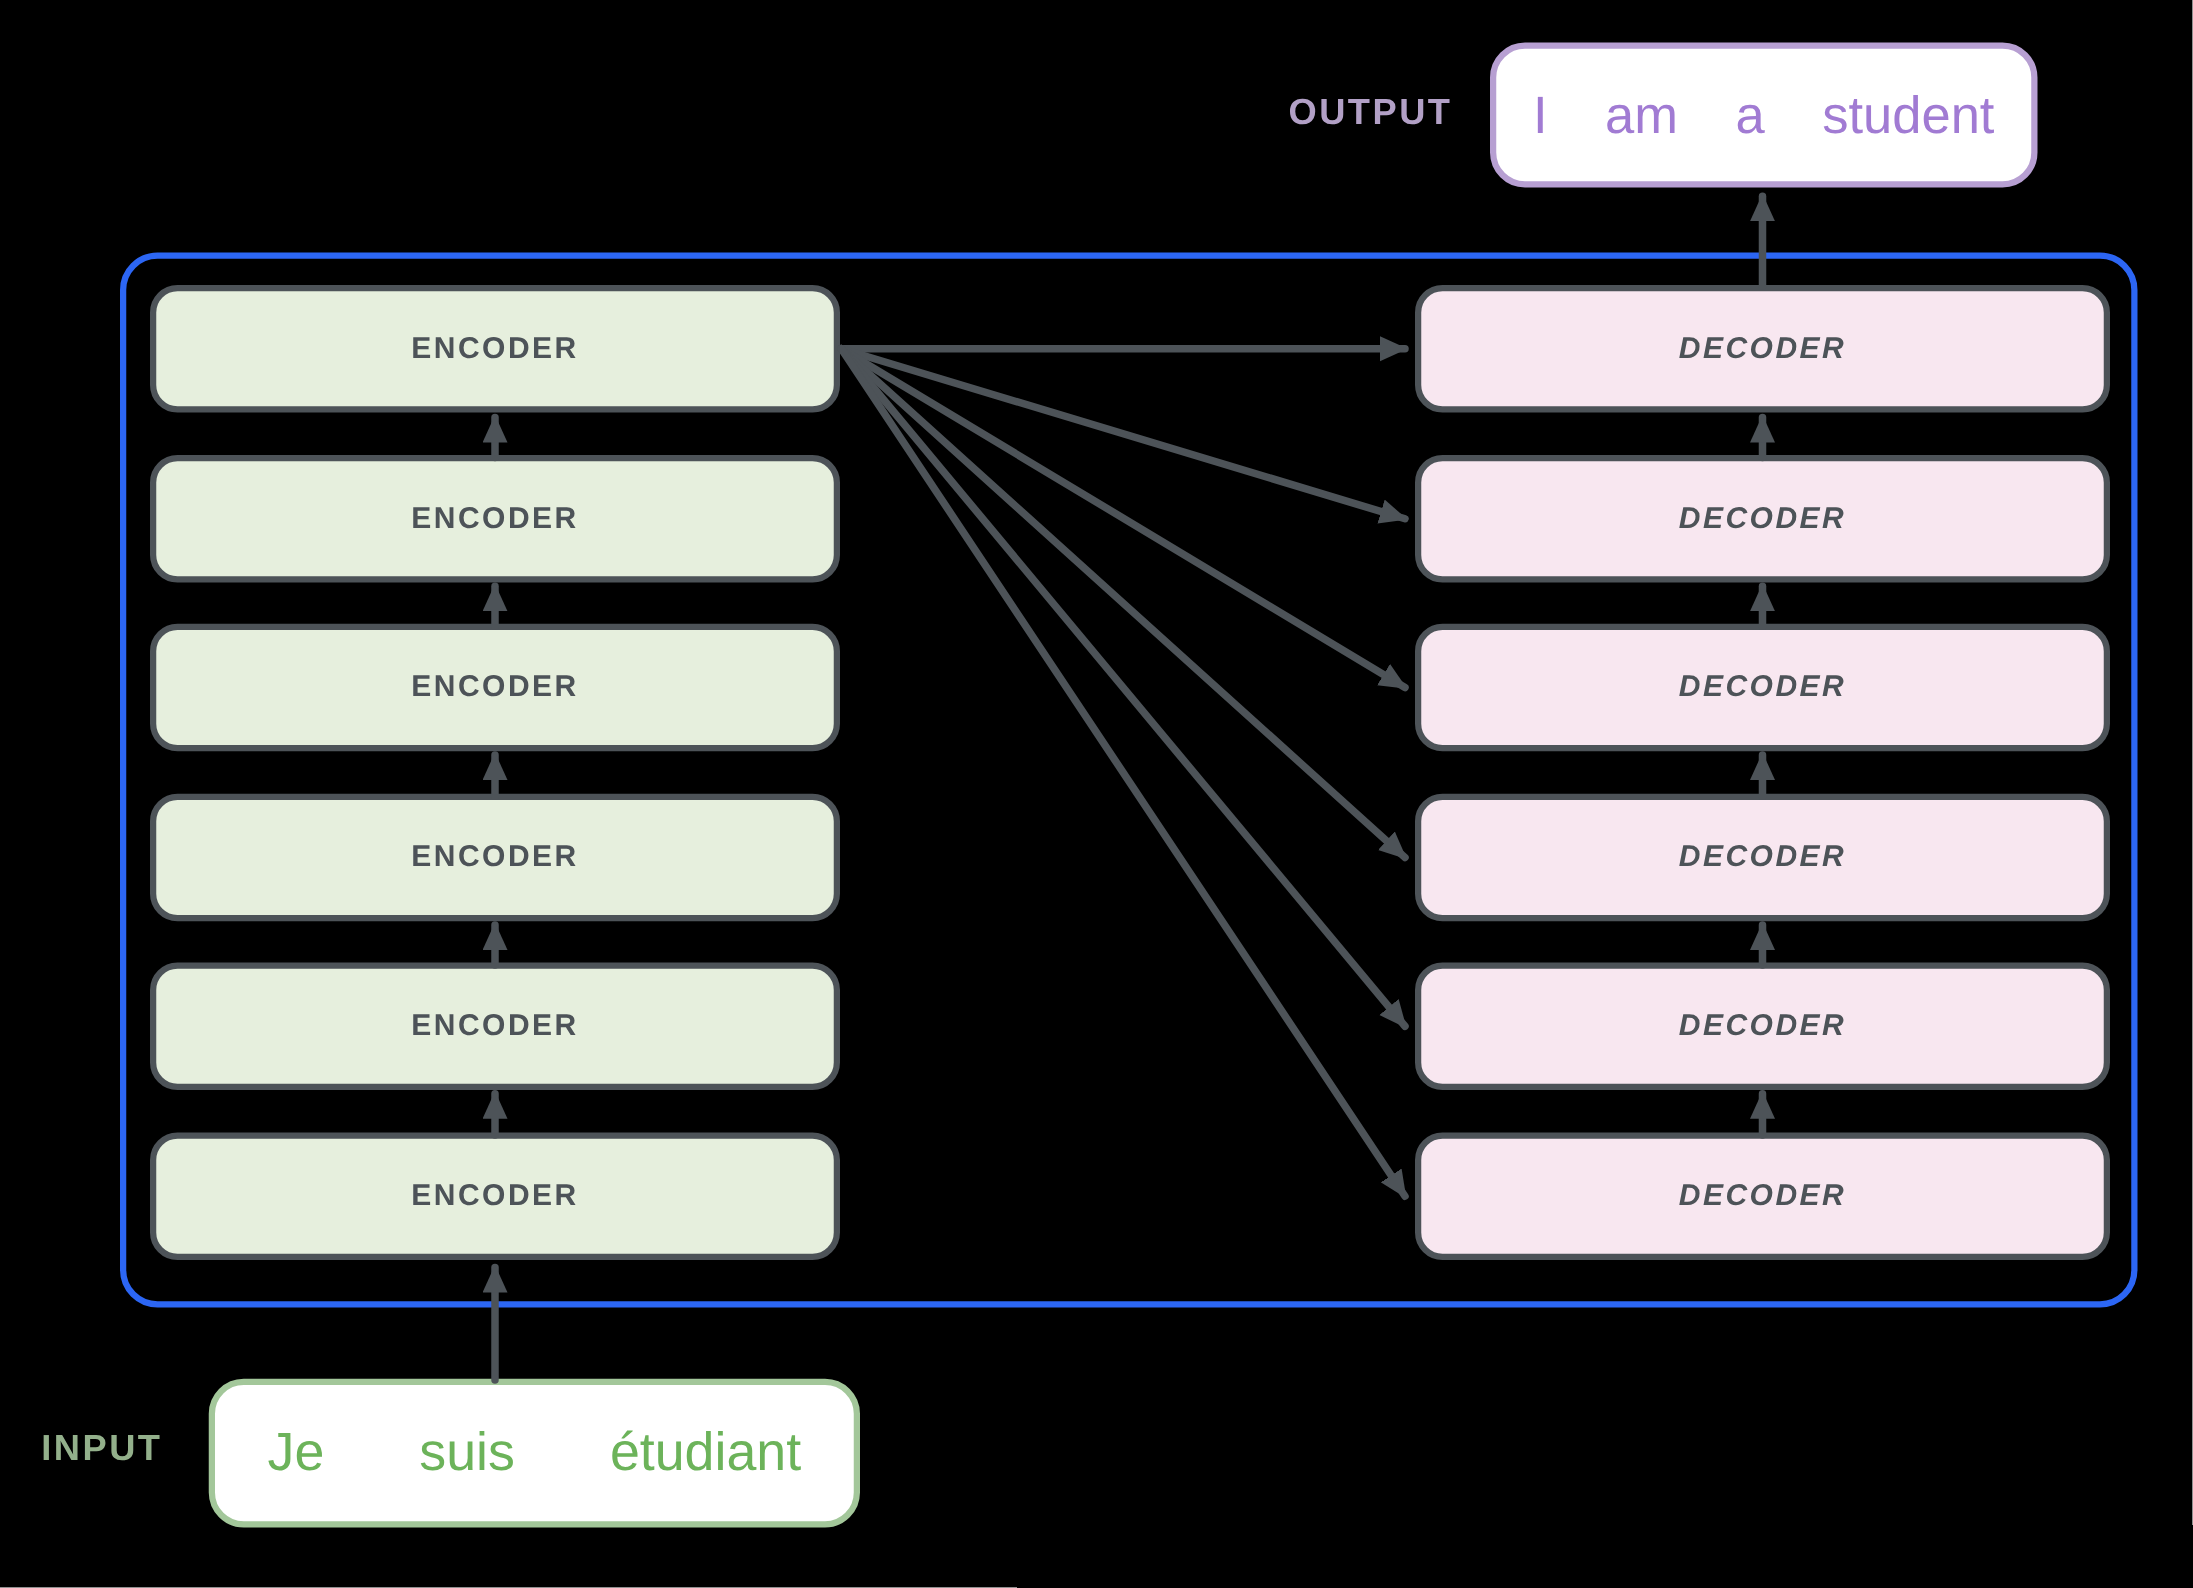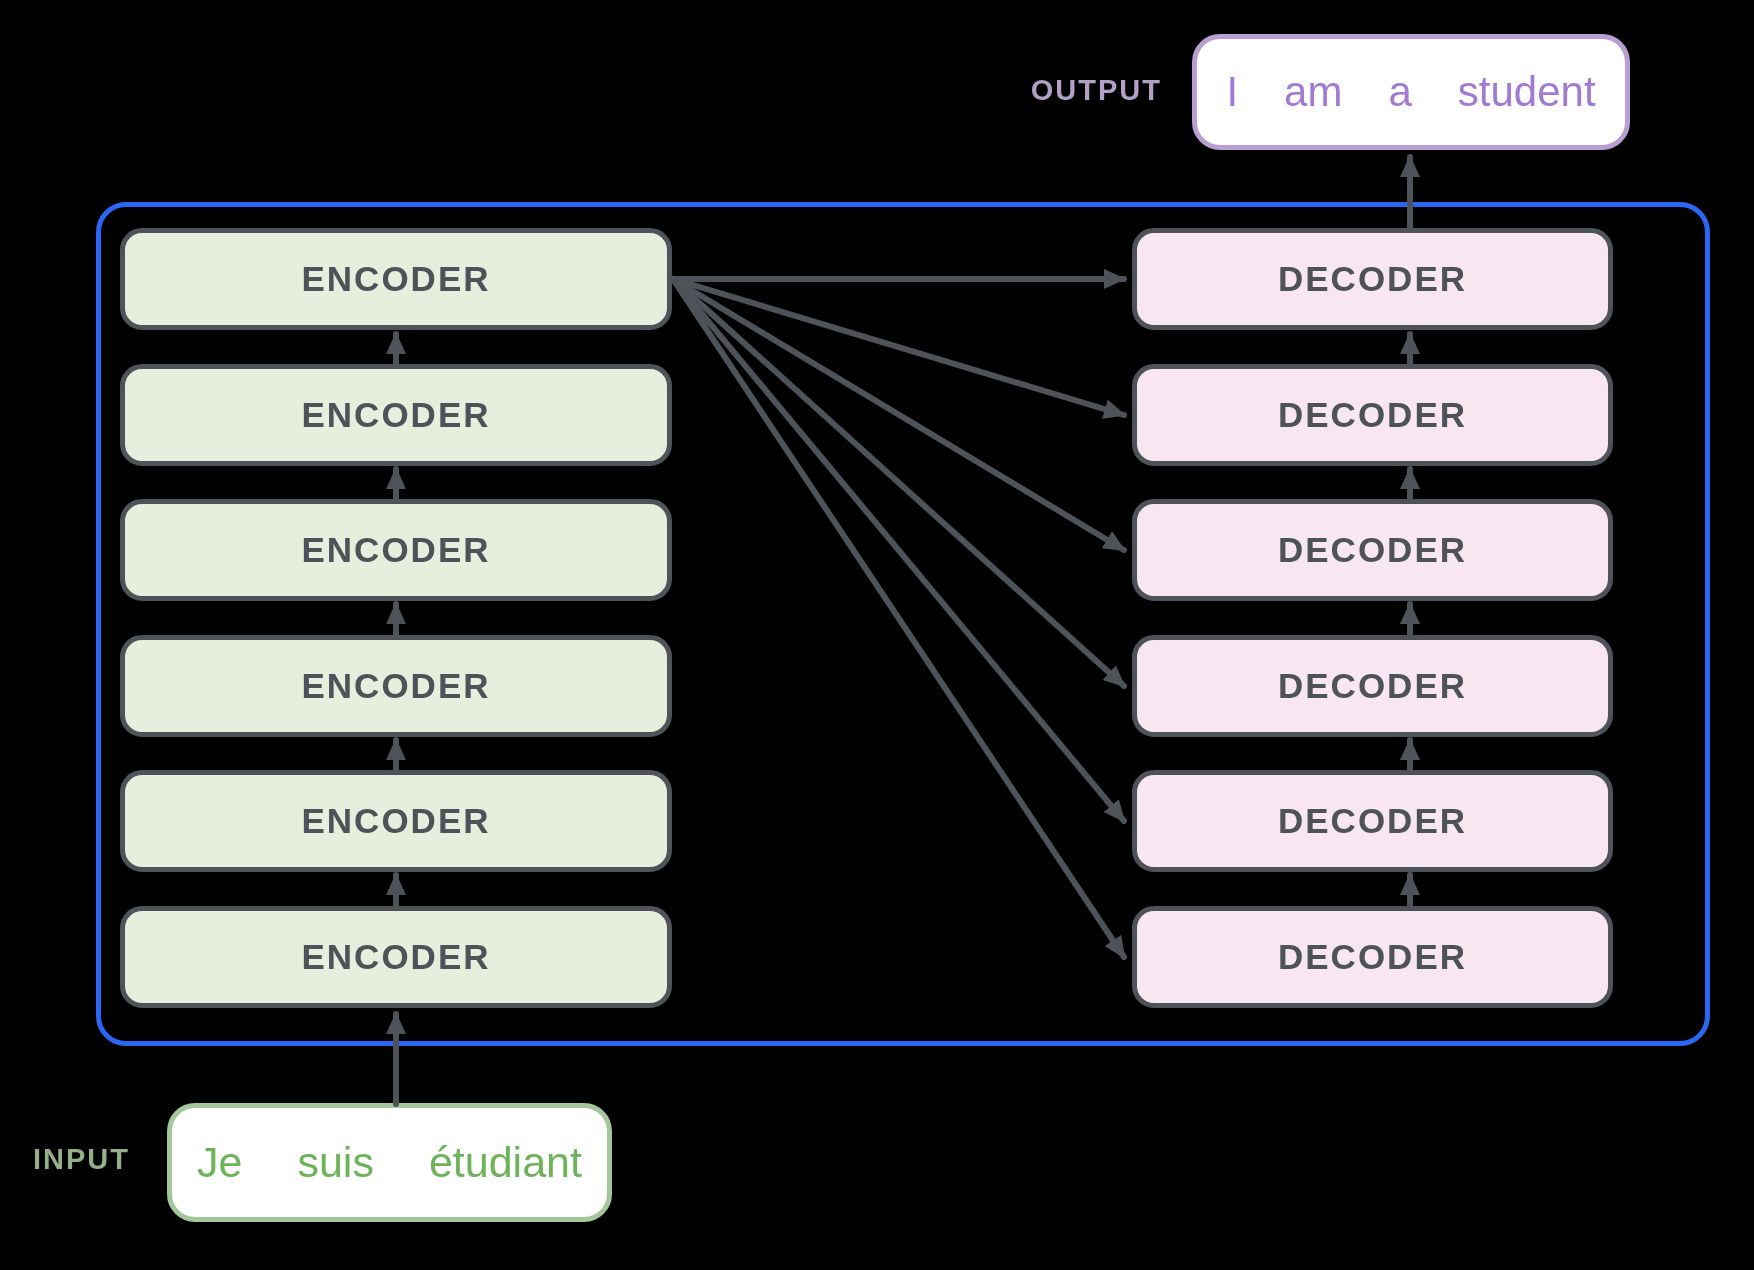--- a/index.html
+++ b/index.html
@@ -25,27 +25,27 @@
   
   .block {
     position: absolute;
     height: 102px;
     border: 5px solid var(--box-border, #4d5358);
     border-radius: 22px;
     box-sizing: border-box;
     display: flex;
     align-items: center;
     justify-content: center;
-    font-size: 35px;
+    font-size: 24px;
     font-weight: bold;
     letter-spacing: 2px;
     color: var(--box-border, #4d5358);
   }
   .encoder { left: 120px; width: 552px; background: var(--encoder-fill, #e6efdd); }
-  .decoder { left: 1132px; width: 481px; background: var(--decoder-fill, #f8e7f0); }
+  .decoder { left: 1132px; width: 556px; background: var(--decoder-fill, #f8e7f0); font-style: italic; }
   .row-0 { top: 228px; }
   .row-1 { top: 364px; }
   .row-2 { top: 499px; }
   .row-3 { top: 635px; }
   .row-4 { top: 770px; }
   .row-5 { top: 906px; }
 
   
   .output-box {
     position: absolute;
@@ -59,29 +59,29 @@
     align-items: center;
     justify-content: center;
     gap: 46px;
     font-size: 42px;
     color: var(--output-text, #a17bd3);
   }
   
   .input-box {
     position: absolute;
     left: 167px; top: 1103px;
-    width: 445px; height: 119px;
+    width: 521px; height: 119px;
     border: 5px solid var(--input-border, #a3c79a);
     border-radius: 28px;
     box-sizing: border-box;
     background: #ffffff;
     display: flex;
     align-items: center;
     justify-content: center;
-    gap: 55px;
+    gap: 76px;
     font-size: 43px;
     color: var(--input-text, #6cb35a);
     text-align: right;
   }
 
   .side-label {
     position: absolute;
     font-size: 29px;
     font-weight: bold;
     letter-spacing: 2px;

